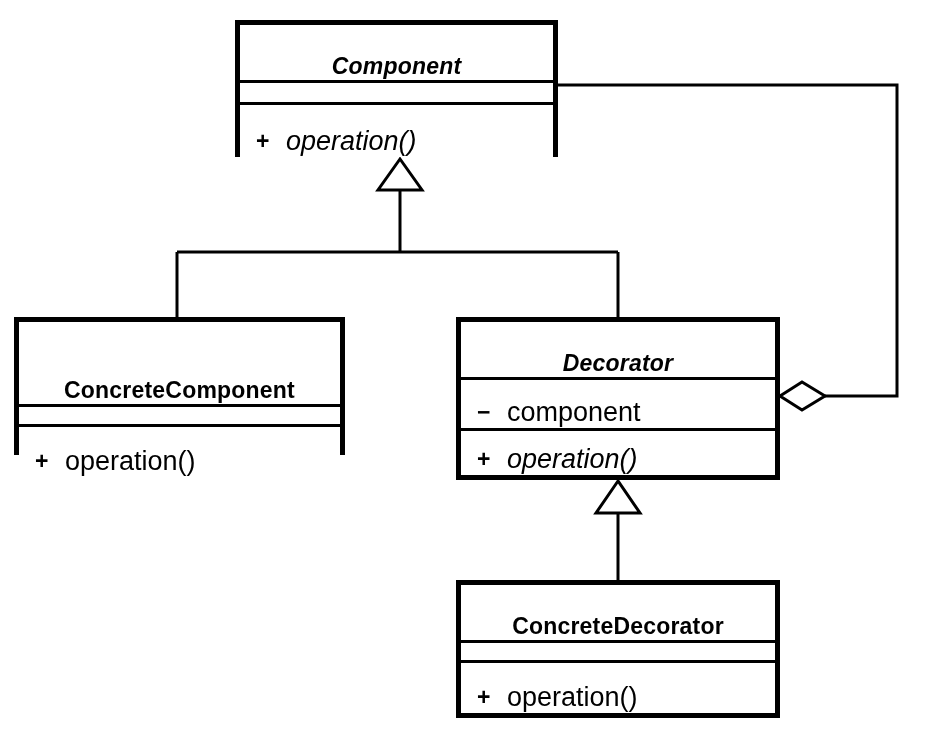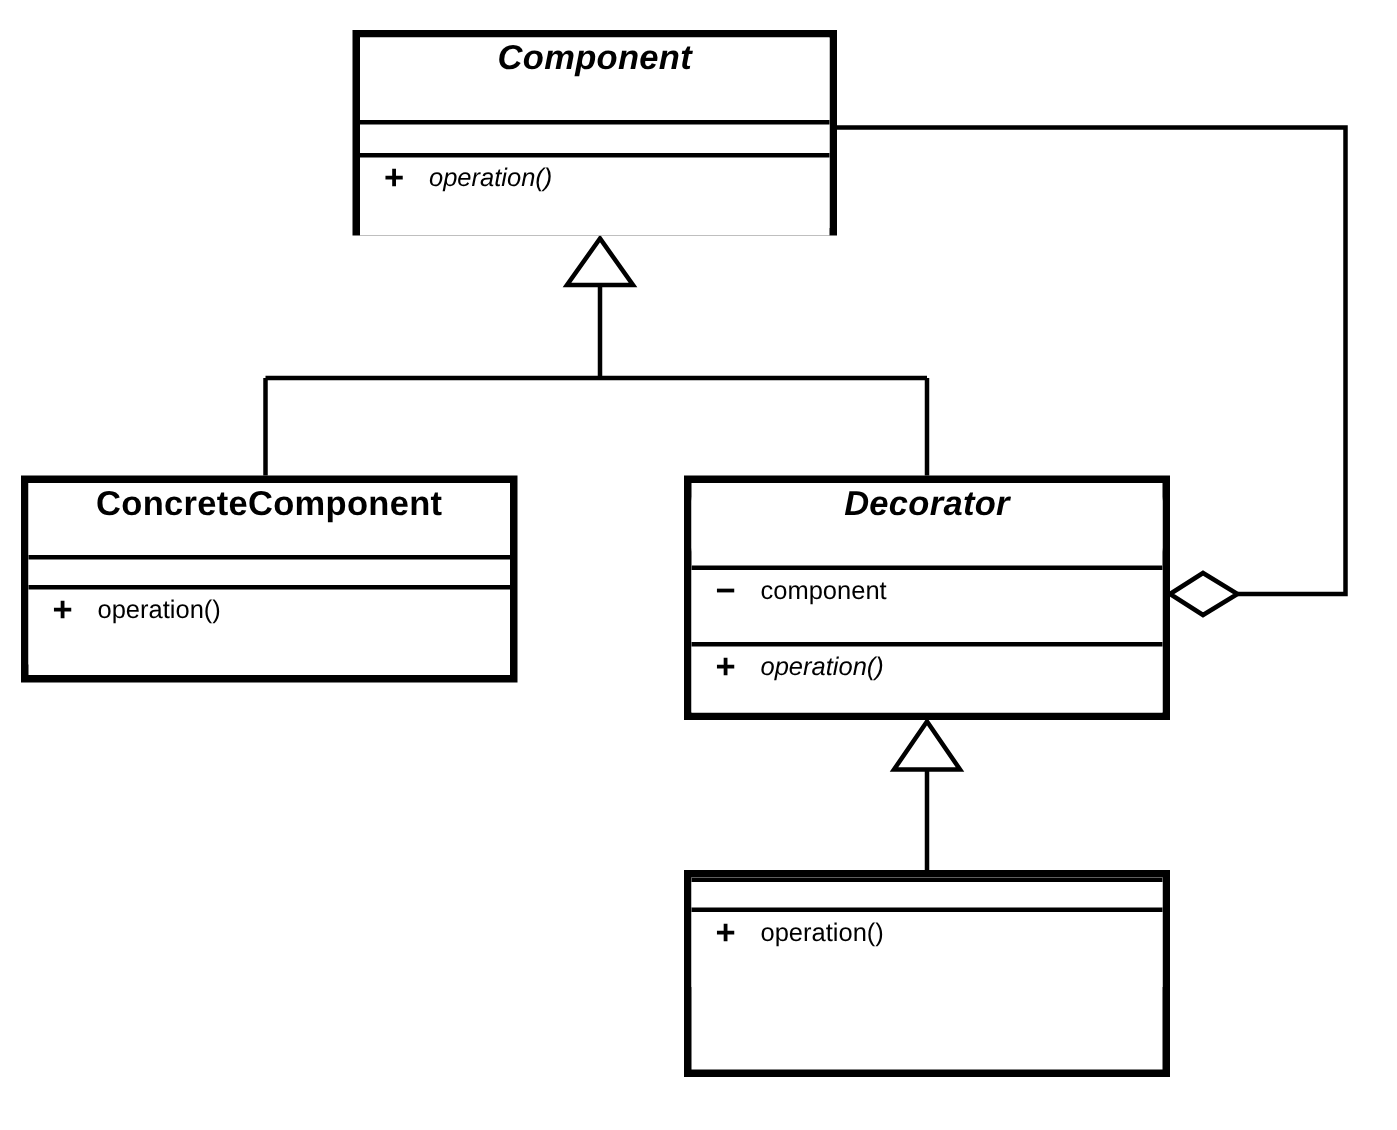--- a/index.html
+++ b/index.html
@@ -25,21 +25,21 @@
     position: absolute;
     box-sizing: border-box;
     border: 5px solid #000000;
     background: #ffffff;
     z-index: 2;
   }
   .compartment {
     box-sizing: border-box;
     background: #ffffff;
     display: flex;
-    align-items: flex-start;
+    align-items: flex-end;
   }
   .compartment.name-comp {
     justify-content: center;
   }
   .compartment.sep {
     border-top: 3px solid #000000;
   }
   .class-name {
     font-size: 23px;
     font-weight: bold;
@@ -57,21 +57,21 @@
     white-space: nowrap;
   }
   .visibility {
     font-size: 23px;
     font-weight: bold;
     color: #000000;
     width: 30px;
     display: inline-block;
   }
   .member-name {
-    font-size: 17px;
+    font-size: 27px;
     color: #000000;
   }
   .member-name.abstract {
     font-style: italic;
   }
   svg.edges {
     position: absolute;
     left: 0;
     top: 0;
     width: 931px;
@@ -124,21 +124,21 @@
     <div class="compartment sep" style="height: 22px;"></div>
     <div class="compartment sep" style="height: 55px;">
       <div class="member">
         <span class="visibility">+</span>
         <span class="member-name abstract">operation()</span>
       </div>
     </div>
   </div>
 
   <div class="uml-class" id="cls-concrete-component" style="left: 14px; top: 317px; width: 331px; height: 138px;">
-    <div class="compartment name-comp" style="height: 48px;">
+    <div class="compartment name-comp" style="height: 64px; margin-top: 18px;">
       <span class="class-name">ConcreteComponent</span>
     </div>
     <div class="compartment sep" style="height: 20px;"></div>
     <div class="compartment sep" style="height: 53px;">
       <div class="member">
         <span class="visibility">+</span>
         <span class="member-name">operation()</span>
       </div>
     </div>
   </div>
@@ -155,20 +155,23 @@
     </div>
     <div class="compartment sep" style="height: 47px;">
       <div class="member">
         <span class="visibility">+</span>
         <span class="member-name abstract">operation()</span>
       </div>
     </div>
   </div>
 
   <div class="uml-class" id="cls-concrete-decorator" style="left: 456px; top: 580px; width: 324px; height: 138px;">
+    <div class="compartment name-comp" style="height: 55px;">
+      <span class="class-name">ConcreteDecorator</span>
+    </div>
     <div class="compartment sep" style="height: 20px;"></div>
     <div class="compartment sep" style="height: 53px;">
       <div class="member">
         <span class="visibility">+</span>
         <span class="member-name">operation()</span>
       </div>
     </div>
   </div>
 
 </div>

